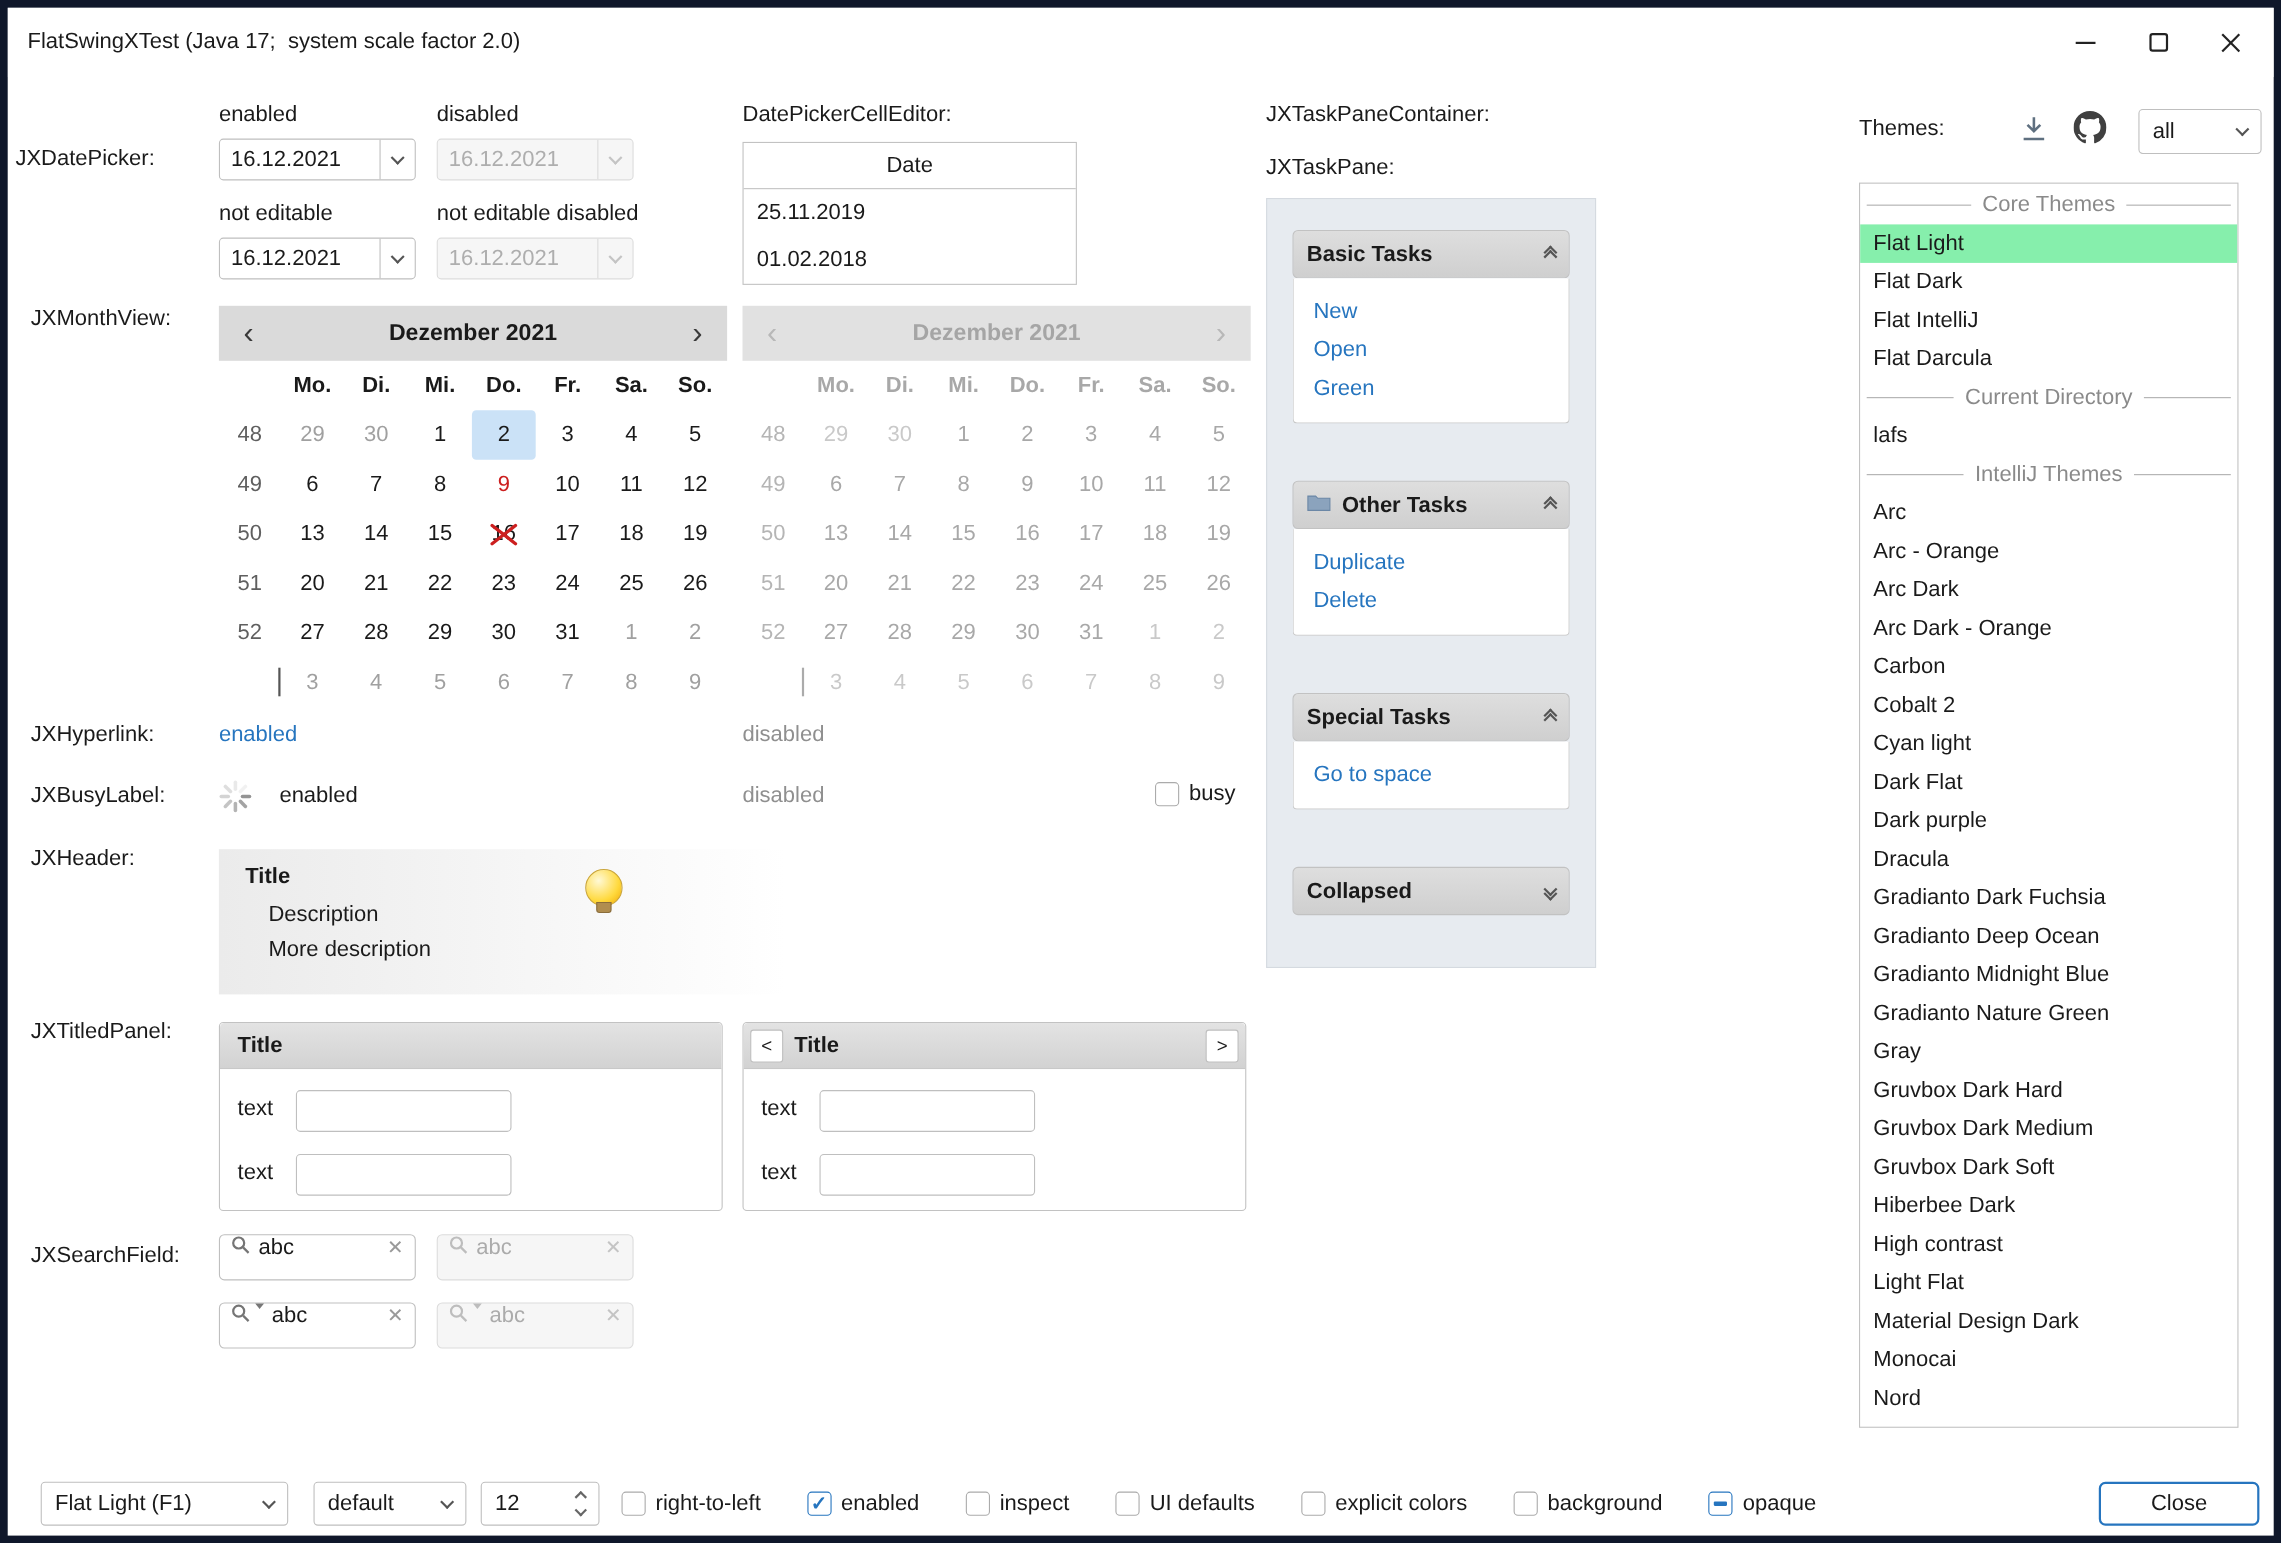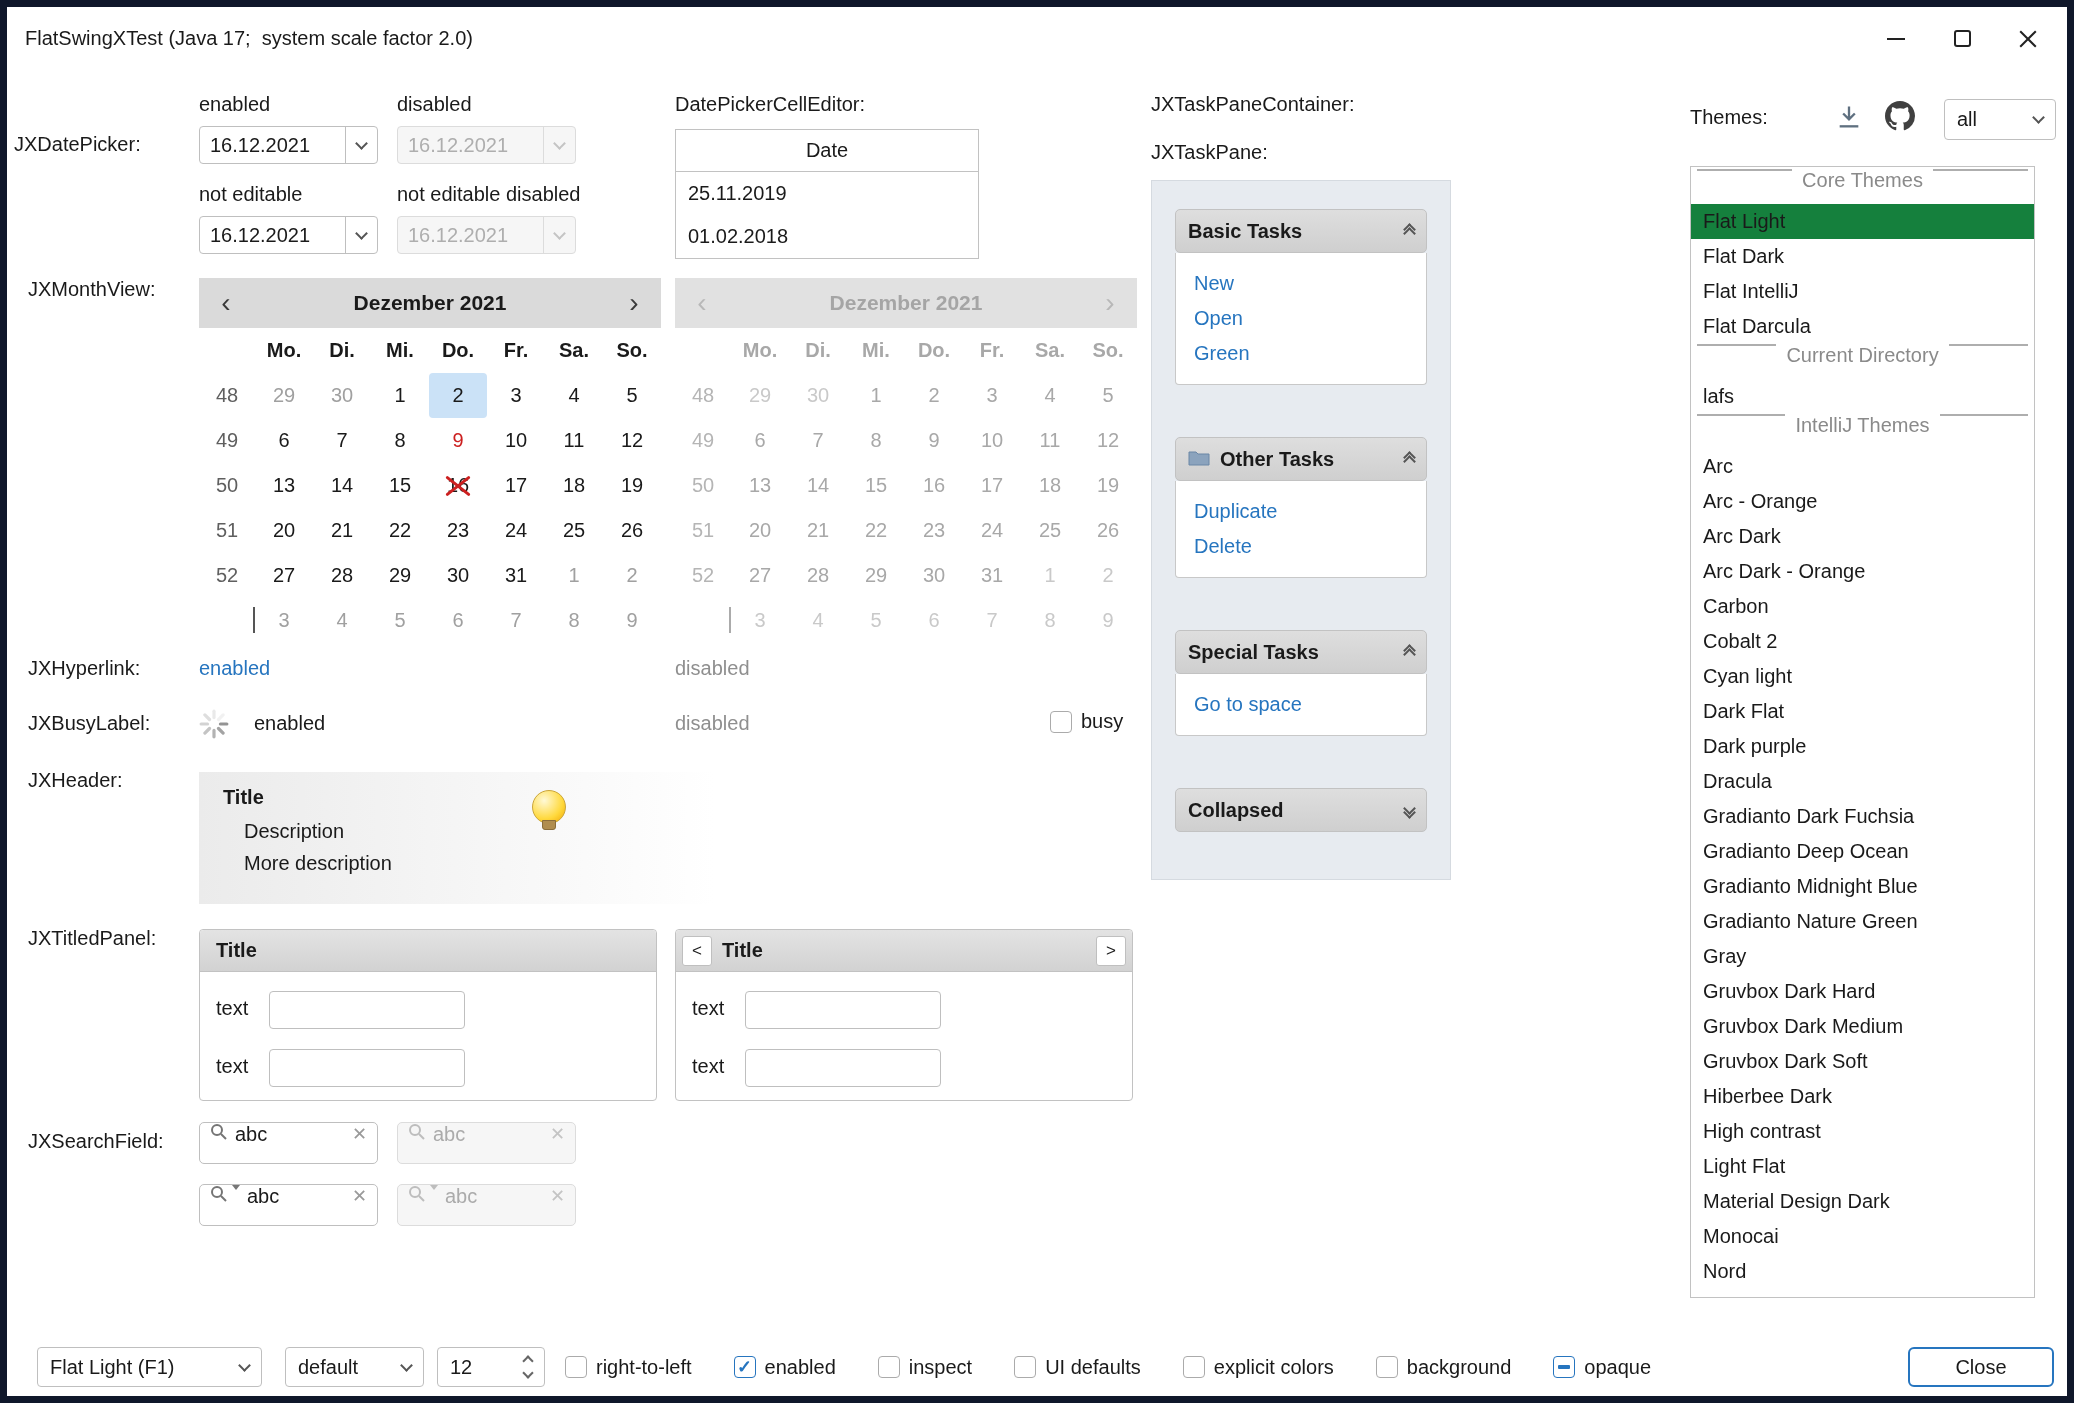--- a/index.html
+++ b/index.html
@@ -93,22 +93,22 @@
   .task-header{height:44px;background:linear-gradient(180deg,#dedede,#cfcfcf);border:1px solid #c2c2c2;border-radius:5px;display:flex;align-items:center;padding:0 12px;gap:10px;cursor:pointer}
   .task-title{font-weight:bold;flex:1}
   .task-items{background:#fff;border:1px solid #c8c8c8;border-top:none;padding:13px 0;border-radius:0 0 4px 4px}
   .task-link{color:#2675bf;padding:2px 18px;line-height:31px;cursor:pointer}
   .chev-dbl{display:flex;flex-direction:column;align-items:center}
   .chev-dbl i{display:block;width:9px;height:9px;border-left:2.5px solid #555;border-top:2.5px solid #555;transform:rotate(45deg);margin:-2.5px 0}
   .chev-dbl.down i{transform:rotate(225deg)}
   
   .themes-list{position:absolute;left:1683px;top:159px;width:345px;height:1132px;border:1px solid #c2c2c2;background:#fff;overflow:hidden;padding-top:2px}
   .trow{height:35px;display:flex;align-items:center;padding:0 12px;cursor:pointer;white-space:nowrap}
-  .trow.selected{background:#15803d}
-  .tsep{height:35px;display:flex;color:#8a8a8a;padding:0 6px}
+  .trow.selected{background:#86efac}
+  .tsep{height:35px;display:flex;align-items:center;color:#8a8a8a;padding:0 6px}
   .tsep .line{flex:1;height:1.5px;background:#aeaeae}
   .tsep .txt{padding:0 10px;white-space:nowrap}
   .icon-btn{position:absolute;cursor:pointer}
   
   .combo{position:absolute;height:40px;border:1px solid #bfbfbf;border-radius:4px;background:#fff;display:flex;align-items:center;justify-content:space-between;padding:0 12px;gap:8px;cursor:pointer}
   .combo .chev{flex:none}
   .spin-arrows{display:flex;flex-direction:column;gap:4px;align-items:center}
   .spin-arrows .a-up{width:8px;height:8px;border-left:2px solid #666;border-top:2px solid #666;transform:rotate(45deg)}
   .spin-arrows .a-dn{width:8px;height:8px;border-left:2px solid #666;border-top:2px solid #666;transform:rotate(225deg)}
   .cbrow{position:absolute;left:558px;top:1340px;height:40px;display:flex;align-items:center;gap:42px}

